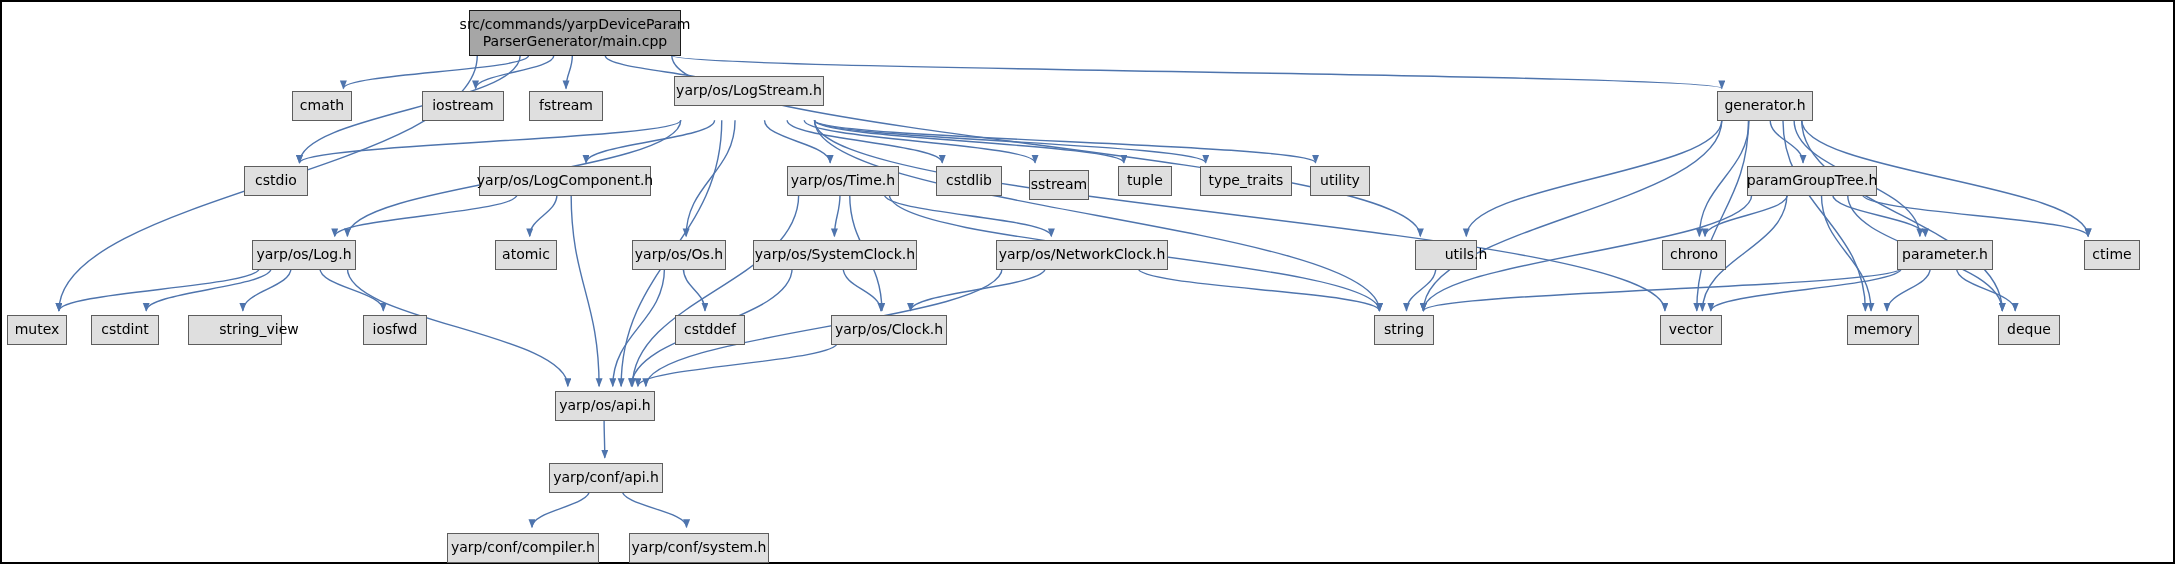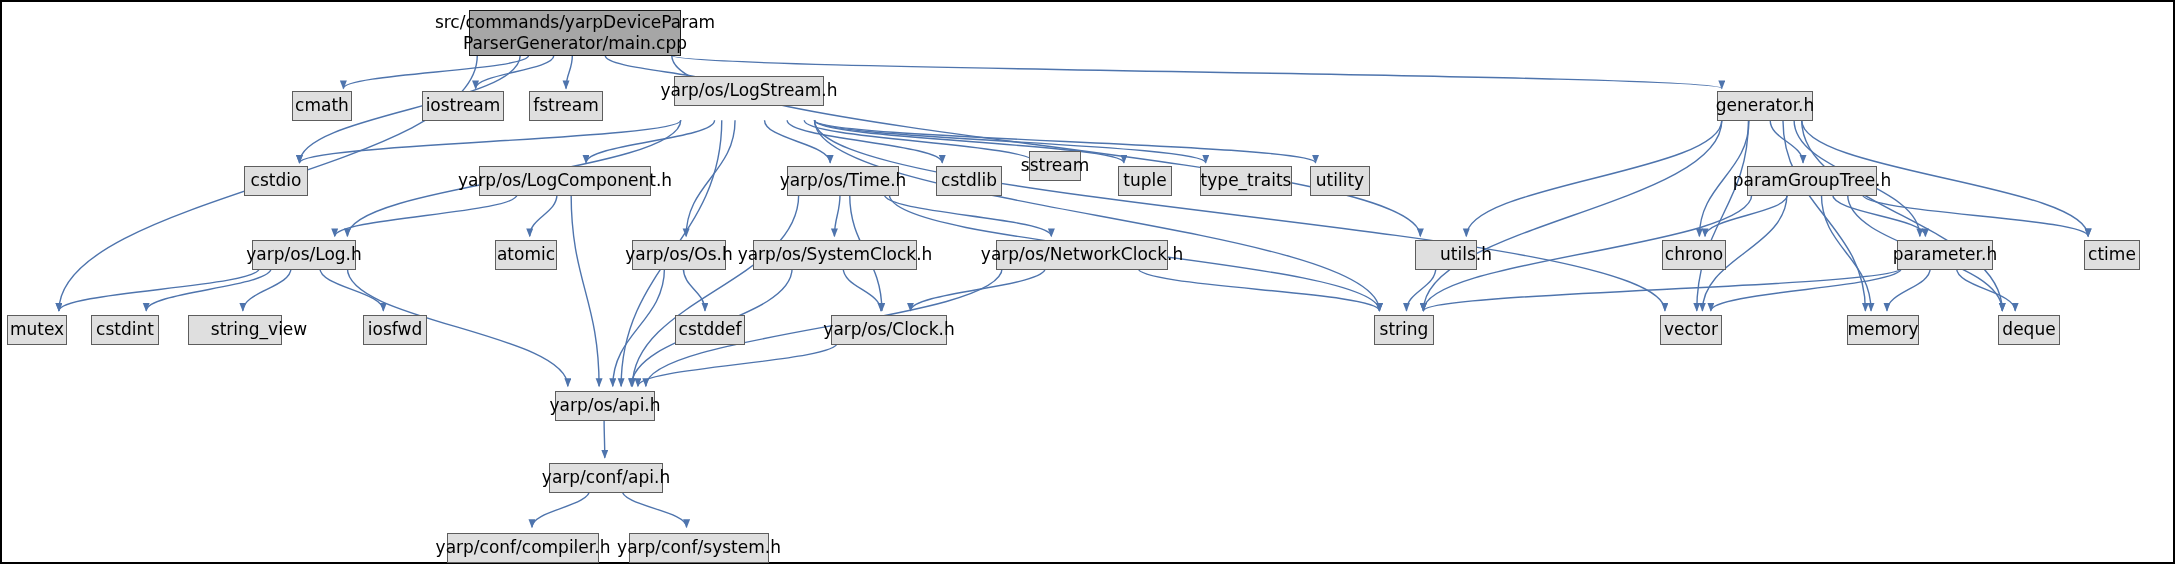--- a/index.html
+++ b/index.html
@@ -30,21 +30,21 @@
     fill: none;
     stroke: #4e74ad;
     stroke-width: 1.4;
   }
   .node {
     position: absolute;
     box-sizing: border-box;
     background: #dfdfdf;
     border: 1px solid #5d5d5d;
     color: #000;
-    font-size: 17px;
+    font-size: 14px;
     line-height: 1.25;
     display: flex;
     flex-direction: column;
     align-items: center;
     justify-content: center;
     white-space: nowrap;
     cursor: pointer;
     z-index: 2;
   }
   .node-main {
@@ -154,21 +154,21 @@
     </div>
     <div class="node" title="yarp/os/LogComponent.h" style="left: 477px; top: 164px; width: 172px; height: 30px;">
       <div class="node-line">yarp/os/LogComponent.h</div>
     </div>
     <div class="node" title="yarp/os/Time.h" style="left: 785px; top: 164px; width: 112px; height: 30px;">
       <div class="node-line">yarp/os/Time.h</div>
     </div>
     <div class="node" title="cstdlib" style="left: 934px; top: 164px; width: 66px; height: 30px;">
       <div class="node-line">cstdlib</div>
     </div>
-    <div class="node" title="sstream" style="left: 1027px; top: 149px; width: 52px; height: 30px;">
+    <div class="node" title="sstream" style="left: 1027px; top: 168px; width: 60px; height: 30px;">
       <div class="node-line">sstream</div>
     </div>
     <div class="node" title="tuple" style="left: 1116px; top: 164px; width: 54px; height: 30px;">
       <div class="node-line">tuple</div>
     </div>
     <div class="node" title="type_traits" style="left: 1198px; top: 164px; width: 92px; height: 30px;">
       <div class="node-line">type_traits</div>
     </div>
     <div class="node" title="utility" style="left: 1308px; top: 164px; width: 60px; height: 30px;">
       <div class="node-line">utility</div>

